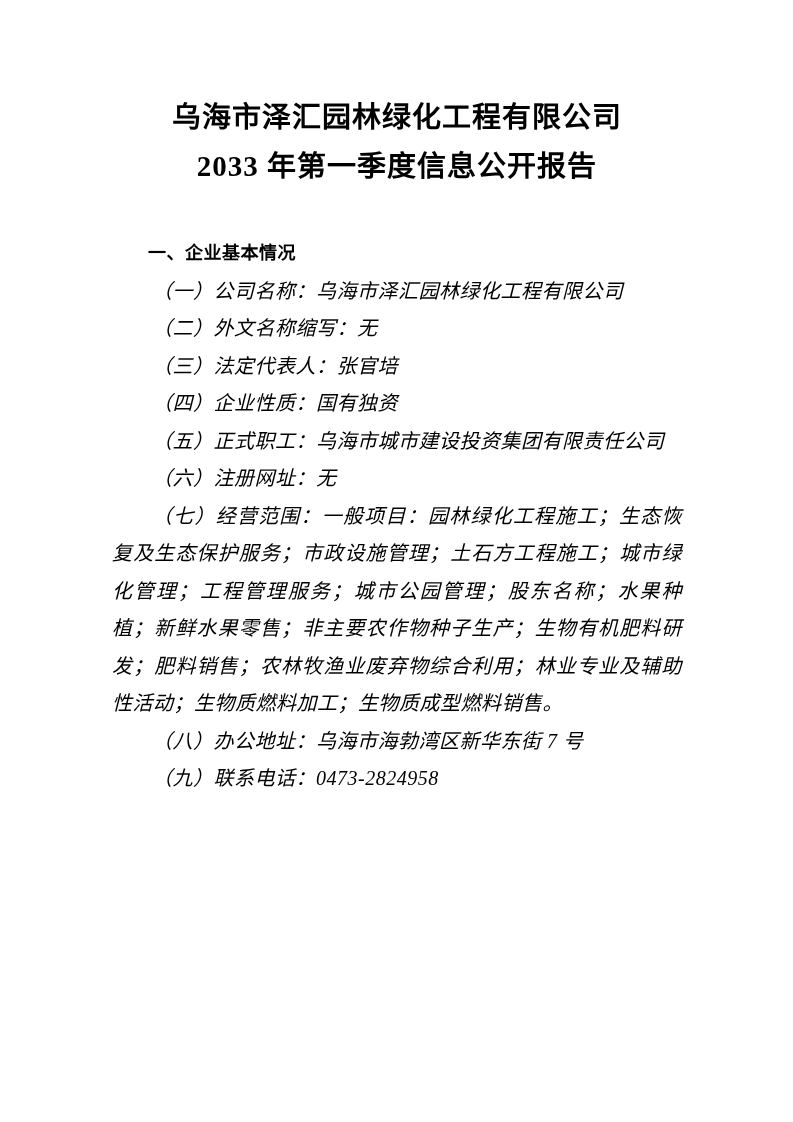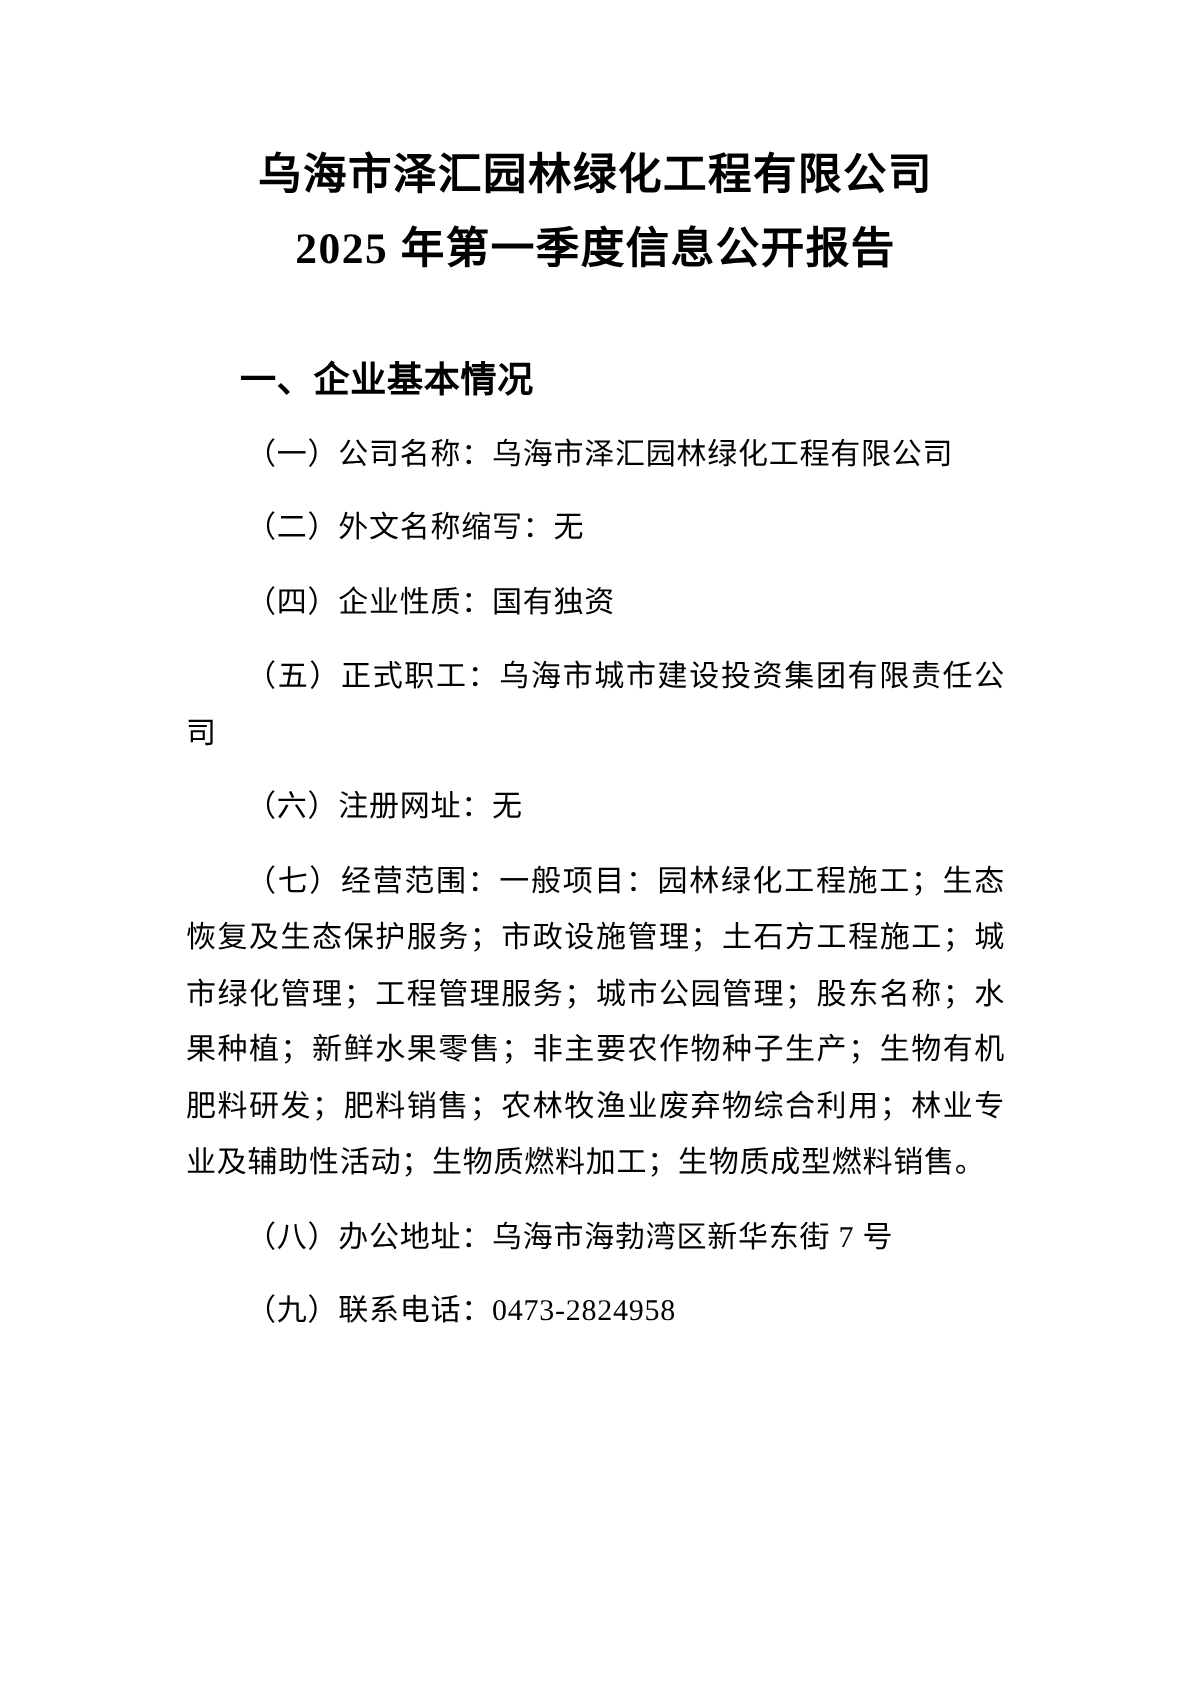--- a/index.html
+++ b/index.html
@@ -25,51 +25,53 @@
       font-family: "Liberation Serif", "DejaVu Serif", serif;
       font-weight: bold;
       font-size: 29px;
       line-height: 49px;
       letter-spacing: 1px;
     }
     .section-heading {
       margin: 44px 0 0 0;
       font-family: "Liberation Sans", "DejaVu Sans", sans-serif;
       font-weight: bold;
-      font-size: 24px;
+      font-size: 18px;
       line-height: 37.5px;
       text-indent: 2em;
       letter-spacing: 0.5px;
     }
     .body-text p {
-      margin: 12px;
+      margin: 0;
       font-family: "Liberation Serif", "DejaVu Serif", serif;
       font-size: 20px;
       line-height: 37.5px;
       text-indent: 2em;
       text-align: justify;
       text-justify: inter-character;
       letter-spacing: 0.5px;
+      font-style: italic;
     }
   </style>
 </head>
 <body>
 
 <div class="page">
 
   <div class="title-block">
     <div>乌海市泽汇园林绿化工程有限公司</div>
-    <div>2025 年第一季度信息公开报告</div>
+    <div>2033 年第一季度信息公开报告</div>
   </div>
 
   <h2 class="section-heading">一、企业基本情况</h2>
 
   <div class="body-text">
     <p>（一）公司名称：乌海市泽汇园林绿化工程有限公司</p>
     <p>（二）外文名称缩写：无</p>
+    <p>（三）法定代表人：张官培</p>
     <p>（四）企业性质：国有独资</p>
     <p>（五）正式职工：乌海市城市建设投资集团有限责任公司</p>
     <p>（六）注册网址：无</p>
     <p>（七）经营范围：一般项目：园林绿化工程施工；生态恢复及生态保护服务；市政设施管理；土石方工程施工；城市绿化管理；工程管理服务；城市公园管理；股东名称；水果种植；新鲜水果零售；非主要农作物种子生产；生物有机肥料研发；肥料销售；农林牧渔业废弃物综合利用；林业专业及辅助性活动；生物质燃料加工；生物质成型燃料销售。</p>
     <p>（八）办公地址：乌海市海勃湾区新华东街 7 号</p>
     <p>（九）联系电话：0473-2824958</p>
   </div>
 
 </div>
 

